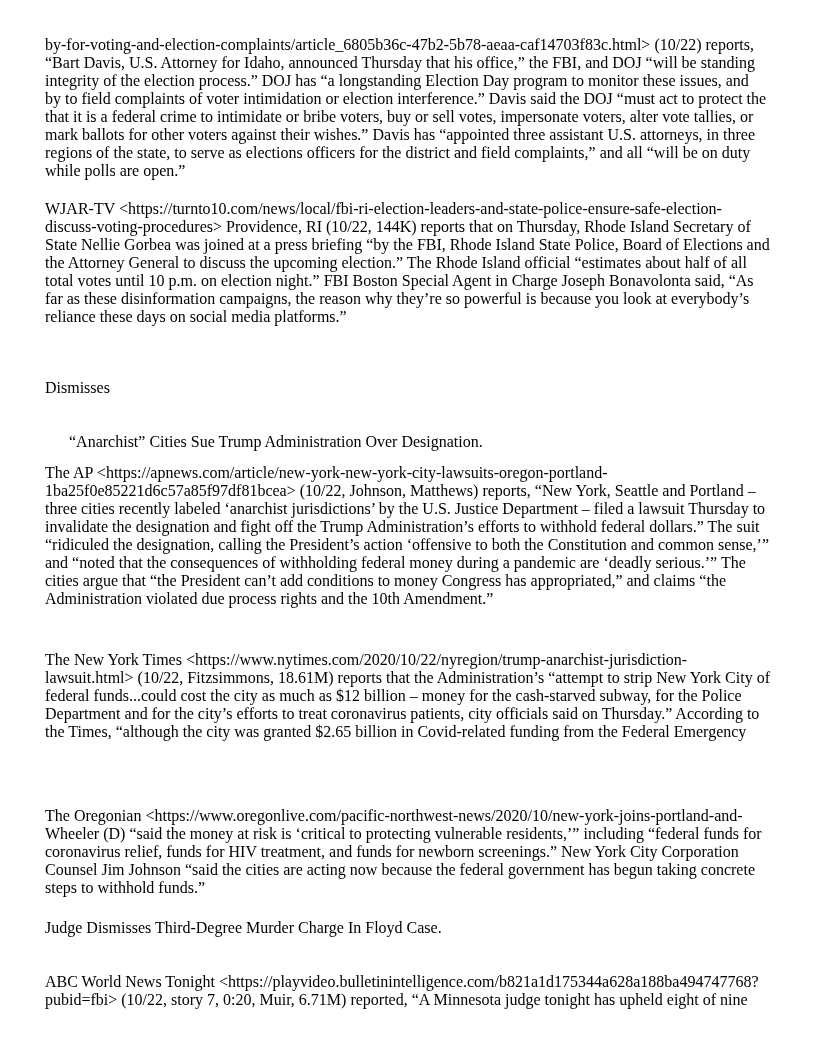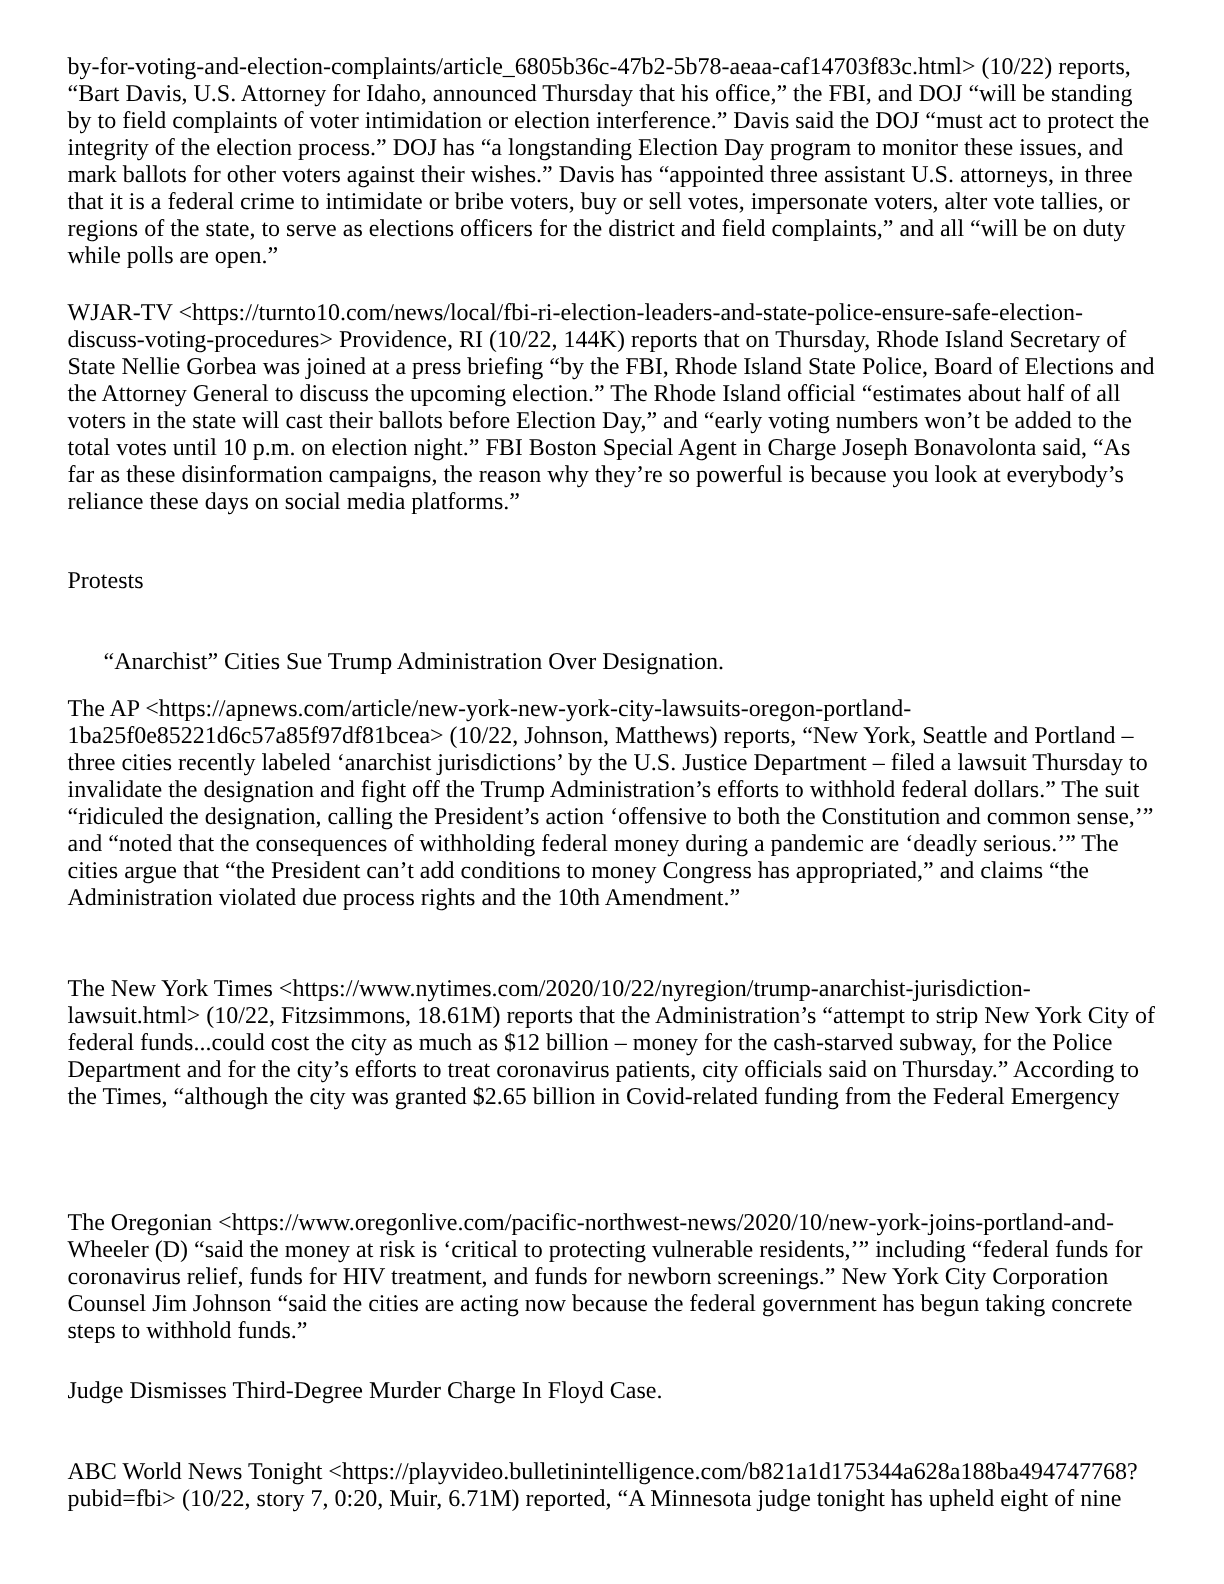--- a/index.html
+++ b/index.html
@@ -27,41 +27,40 @@
   .block { position: absolute; left: 0; }
 </style>
 </head>
 <body>
 
 <div class="page">
 
   <div class="block" style="top:0px;">
     <span class="line">by-for-voting-and-election-complaints/article_6805b36c-47b2-5b78-aeaa-caf14703f83c.html&gt; (10/22) reports,</span>
     <span class="line">“Bart Davis, U.S. Attorney for Idaho, announced Thursday that his office,” the FBI, and DOJ “will be standing</span>
+    <span class="line">integrity of the election process.” DOJ has “a longstanding Election Day program to monitor these issues, and</span>
     <span class="line">by to field complaints of voter intimidation or election interference.” Davis said the DOJ “must act to protect the</span>
-    <span class="line">integrity of the election process.” DOJ has “a longstanding Election Day program to monitor these issues, and</span>
+    <span class="line">that it is a federal crime to intimidate or bribe voters, buy or sell votes, impersonate voters, alter vote tallies, or</span>
     <span class="line">mark ballots for other voters against their wishes.” Davis has “appointed three assistant U.S. attorneys, in three</span>
-    <span class="line">that it is a federal crime to intimidate or bribe voters, buy or sell votes, impersonate voters, alter vote tallies, or</span>
     <span class="line">regions of the state, to serve as elections officers for the district and field complaints,” and all “will be on duty</span>
     <span class="line">while polls are open.”</span>
   </div>
 
   <div class="block" style="top:164px;">
     <span class="line">WJAR-TV &lt;https://turnto10.com/news/local/fbi-ri-election-leaders-and-state-police-ensure-safe-election-</span>
     <span class="line">discuss-voting-procedures&gt; Providence, RI (10/22, 144K) reports that on Thursday, Rhode Island Secretary of</span>
     <span class="line">State Nellie Gorbea was joined at a press briefing “by the FBI, Rhode Island State Police, Board of Elections and</span>
     <span class="line">the Attorney General to discuss the upcoming election.” The Rhode Island official “estimates about half of all</span>
-    <span class="line">voters in the state will cast their ballots before Election Day,” and “early voting numbers won’t be added to the</span>
     <span class="line">total votes until 10 p.m. on election night.” FBI Boston Special Agent in Charge Joseph Bonavolonta said, “As</span>
     <span class="line">far as these disinformation campaigns, the reason why they’re so powerful is because you look at everybody’s</span>
     <span class="line">reliance these days on social media platforms.”</span>
   </div>
 
   <div class="block" style="top:343px;">
-    <span class="line">Protests</span>
+    <span class="line">Dismisses</span>
   </div>
 
   <div class="block" style="top:397px;margin-left:24px;">
     <span class="line">“Anarchist” Cities Sue Trump Administration Over Designation.</span>
   </div>
 
   <div class="block" style="top:428px;">
     <span class="line">The AP &lt;https://apnews.com/article/new-york-new-york-city-lawsuits-oregon-portland-</span>
     <span class="line">1ba25f0e85221d6c57a85f97df81bcea&gt; (10/22, Johnson, Matthews) reports, “New York, Seattle and Portland –</span>
     <span class="line">three cities recently labeled ‘anarchist jurisdictions’ by the U.S. Justice Department – filed a lawsuit Thursday to</span>

